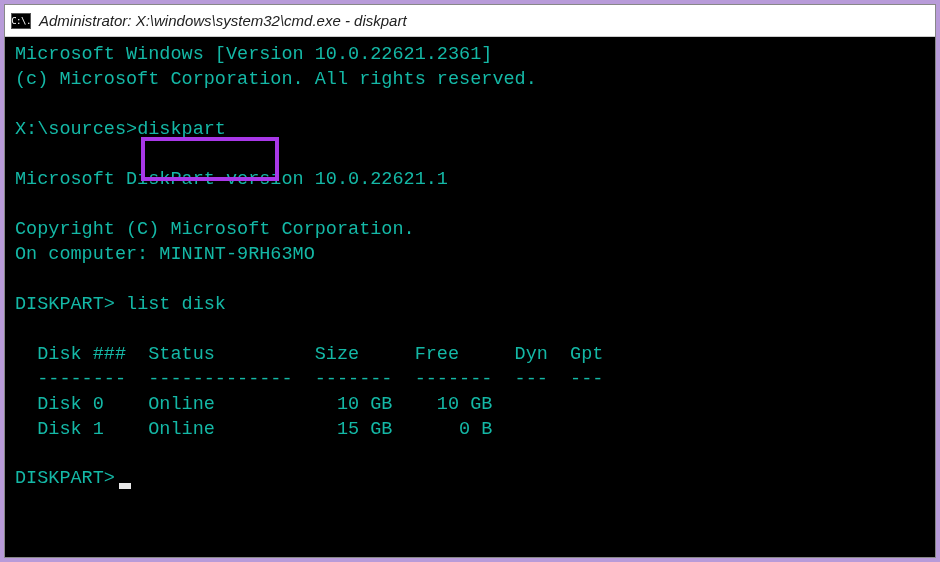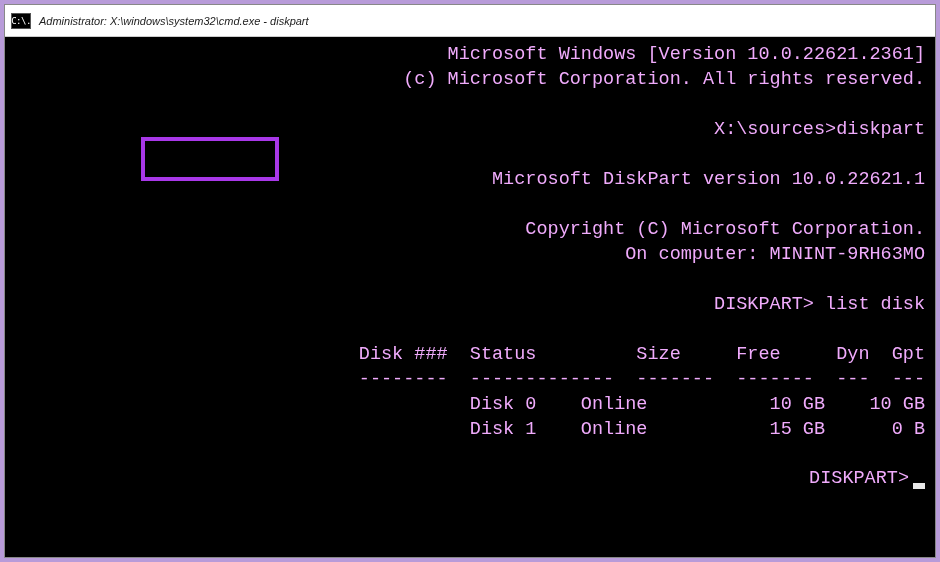--- a/index.html
+++ b/index.html
@@ -37,34 +37,33 @@
       font-family: "Consolas", monospace;
       display: flex;
       align-items: center;
       justify-content: center;
       border: 1px solid #555;
       letter-spacing: -0.5px;
     }
     .titlebar-text {
       font-family: "Segoe UI", Arial, sans-serif;
       font-style: italic;
-      font-size: 11px;
+      font-size: 15px;
       color: #222;
     }
     .terminal {
       flex: 1;
       background: #000;
-      color: #f0abfc;
+      color: #14b8a6;
       padding: 6px 10px;
       font-size: 18.5px;
       line-height: 1.35;
       white-space: pre;
       overflow: hidden;
       position: relative;
-      text-align: right;
     }
     .highlight-box {
       position: absolute;
       border: 4px solid #a838e8;
       left: 136px;
       top: 100px;
       width: 138px;
       height: 44px;
       pointer-events: none;
     }

